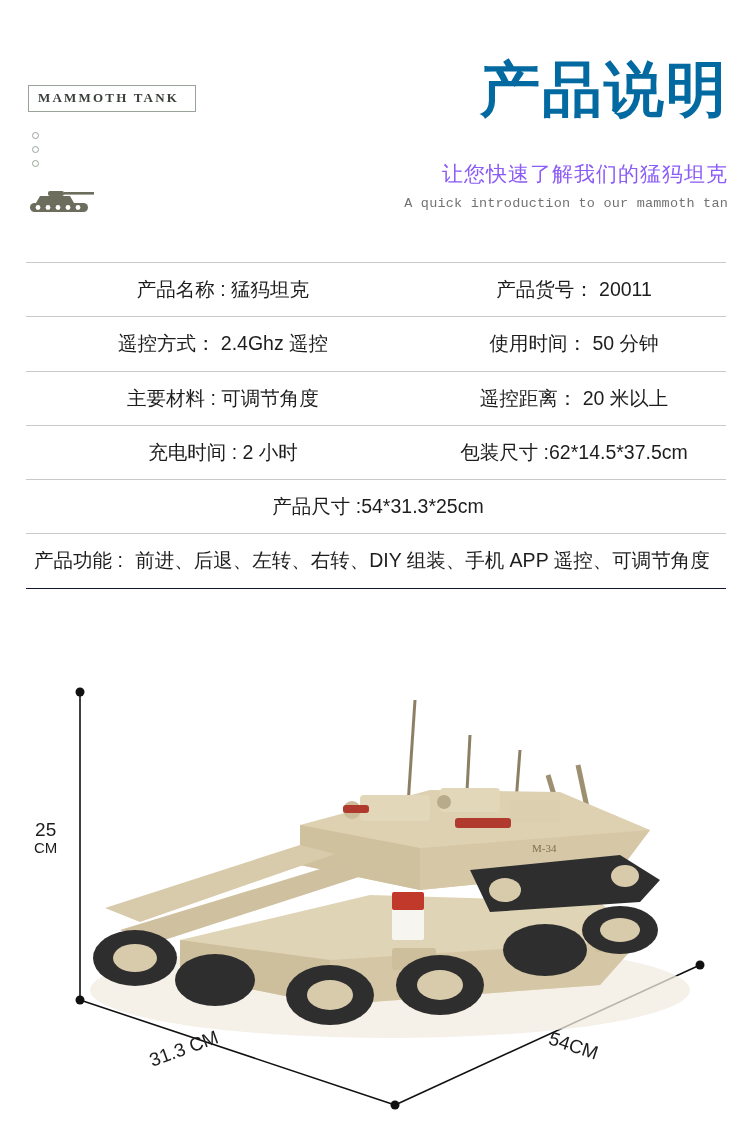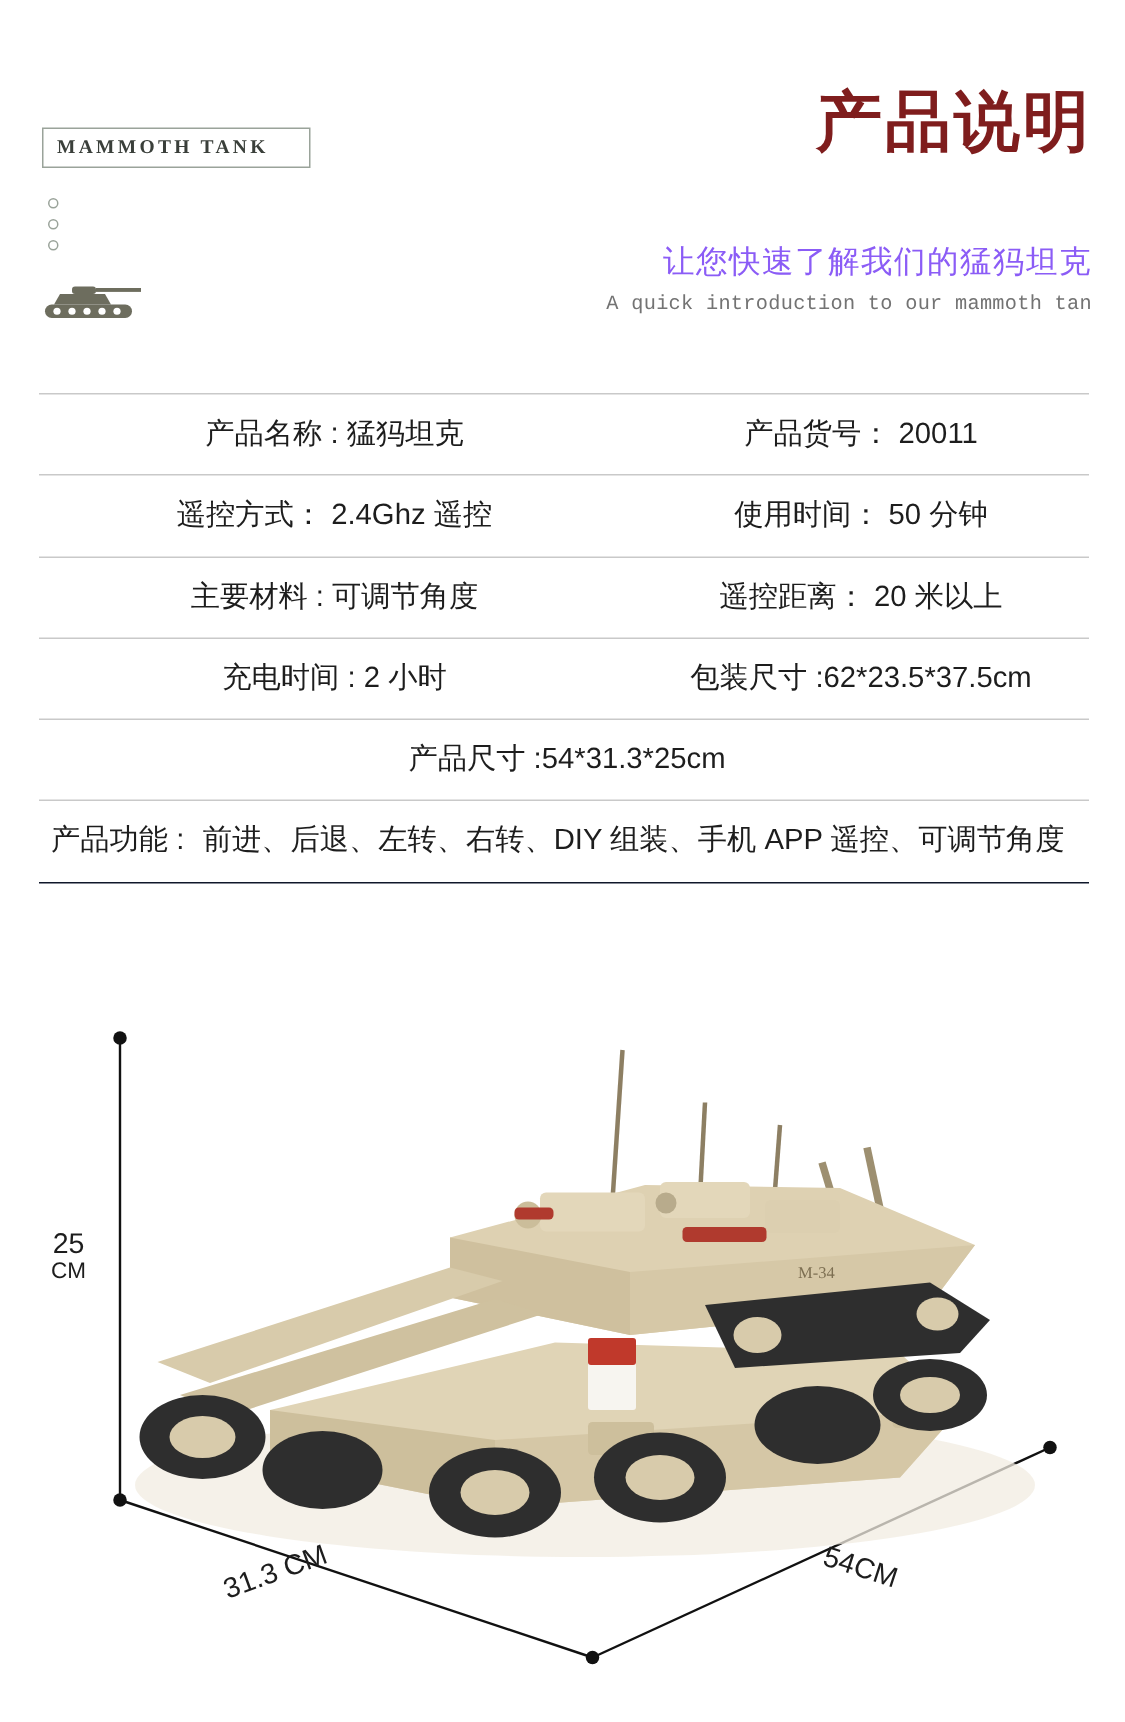--- a/index.html
+++ b/index.html
@@ -19,21 +19,21 @@
   
   .header {
     position: relative;
     height: 250px;
   }
   .brand-box {
     position: absolute;
     left: 28px;
     top: 85px;
     border: 1px solid #9aa39a;
-    padding: 4px 27px 5px 9px;
+    padding: 4px 16px 5px 9px;
     font-family: "Liberation Serif", "DejaVu Serif", serif;
     font-size: 13px;
     letter-spacing: 2.2px;
     color: #3a3f3a;
     font-weight: bold;
     background: #fff;
   }
   .dots {
     position: absolute;
     left: 32px;
@@ -51,24 +51,24 @@
     left: 26px;
     top: 188px;
     width: 72px;
     height: 28px;
   }
 
   .title-zh {
     position: absolute;
     right: 22px;
     top: 60px;
-    font-size: 44px;
+    font-size: 60px;
     font-weight: bold;
     letter-spacing: 2px;
-    color: #7f1d1d;
+    color: #0369a1;
     font-family: "Liberation Sans", "DejaVu Sans", sans-serif;
     line-height: 1;
   }
   .subtitle-zh {
     position: absolute;
     right: 22px;
     top: 160px;
     font-size: 21px;
     color: #8b5cf6;
     letter-spacing: 1px;
@@ -208,21 +208,21 @@
     <div class="cell right">使用时间： 50 分钟</div>
   </div>
 
   <div class="spec-row">
     <div class="cell left">主要材料 : 可调节角度</div>
     <div class="cell right">遥控距离： 20 米以上</div>
   </div>
 
   <div class="spec-row">
     <div class="cell left">充电时间 : 2 小时</div>
-    <div class="cell right">包装尺寸 :62*23.5*37.5cm</div>
+    <div class="cell right">包装尺寸 :62*14.5*37.5cm</div>
   </div>
 
   <div class="spec-row">
     <div class="cell full">产品尺寸 :54*31.3*25cm</div>
   </div>
 
   <div class="spec-row">
     <div class="cell full func">
       <span class="func-label">产品功能 :</span>
       <span class="func-value">前进、后退、左转、右转、DIY 组装、手机 APP 遥控、可调节角度</span>

